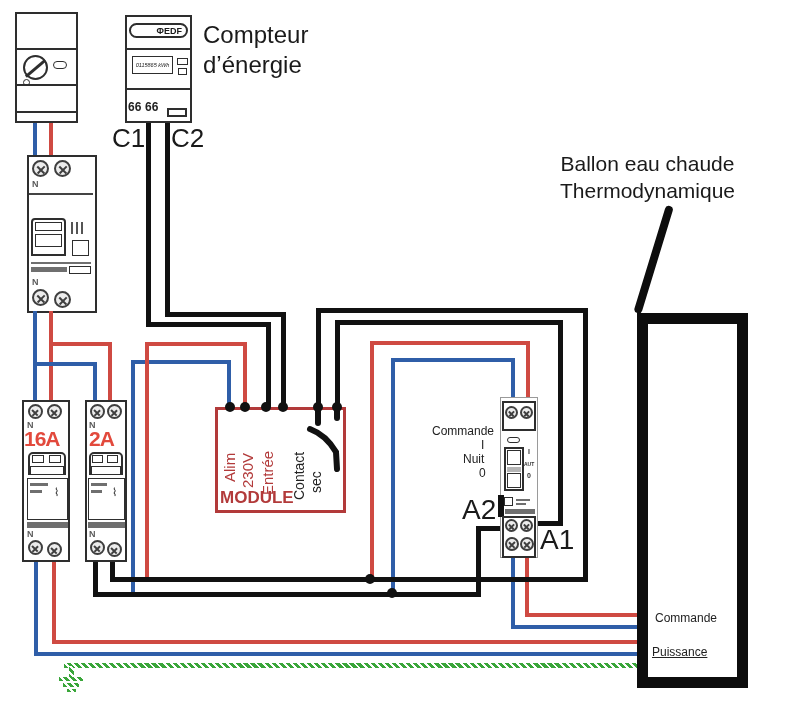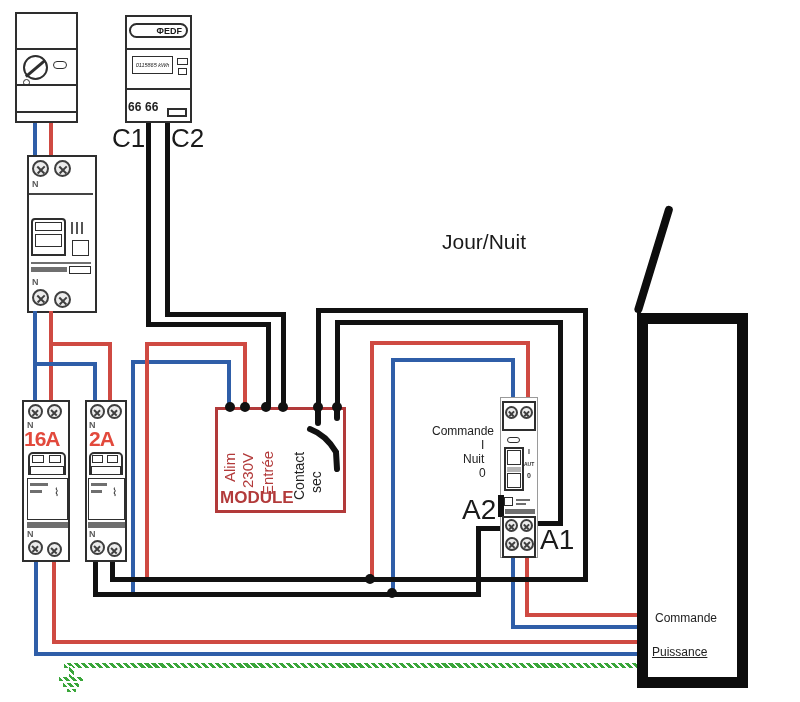--- a/index.html
+++ b/index.html
@@ -229,22 +229,25 @@
   <div class="smalltxt" style="left:479px;top:466px;">0</div>
   <div class="term" style="left:462px;top:494px;font-size:28px;text-align:center;">A2</div>
   <div class="term" style="left:540px;top:524px;font-size:28px;">A1</div>
 
   <div class="abs" style="left:637px;top:313px;width:111px;height:375px;border:11px solid #0d0d0d;background:#ffffff;box-sizing:border-box;"></div>
   <div class="abs" style="left:666px;top:206px;width:8px;height:112px;background:#0d0d0d;transform:rotate(17deg);transform-origin:4px 0;border-radius:4px;"></div>
   <div class="smalltxt" style="left:655px;top:611px;">Commande</div>
   <div class="smalltxt" style="left:652px;top:645px;text-decoration:underline;">Puissance</div>
 
   <div class="abs" style="left:203px;top:20px;font-size:24px;line-height:30px;">
+    <div>Compteur</div>
+    <div>d’énergie</div>
   </div>
   <div class="term" style="left:112px;top:123px;">C1</div>
   <div class="term" style="left:171px;top:123px;">C2</div>
   <div class="abs" style="left:540px;top:150px;width:215px;text-align:center;font-size:21px;line-height:27px;">
+    <div>Ballon eau chaude</div>
+    <div>Thermodynamique</div>
   </div>
   <div class="abs" style="left:413px;top:228px;width:142px;text-align:center;font-size:21px;line-height:28px;">
-    <div>Jour/Nuit</div>
   </div>
 
 </div>
 
 </body></html>

